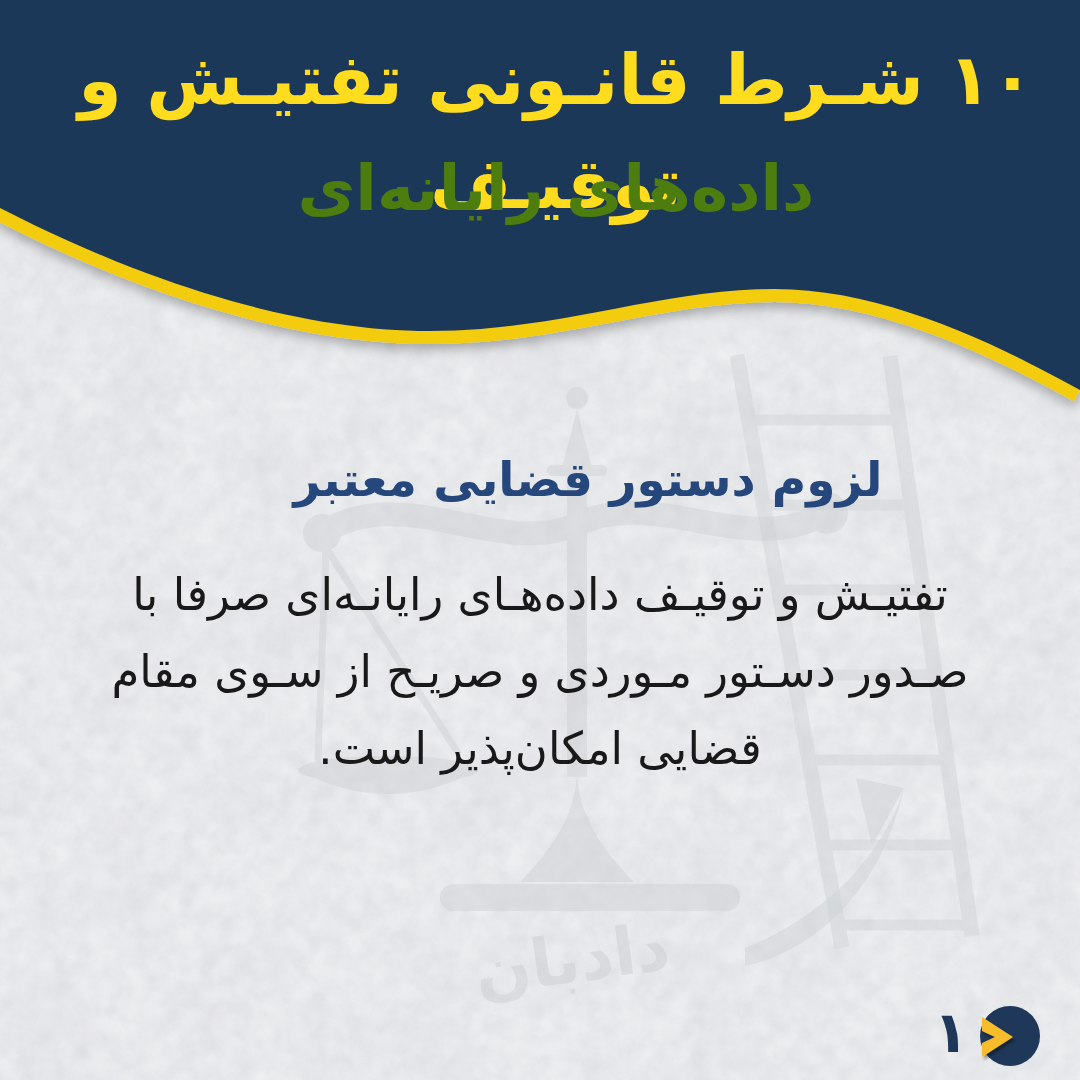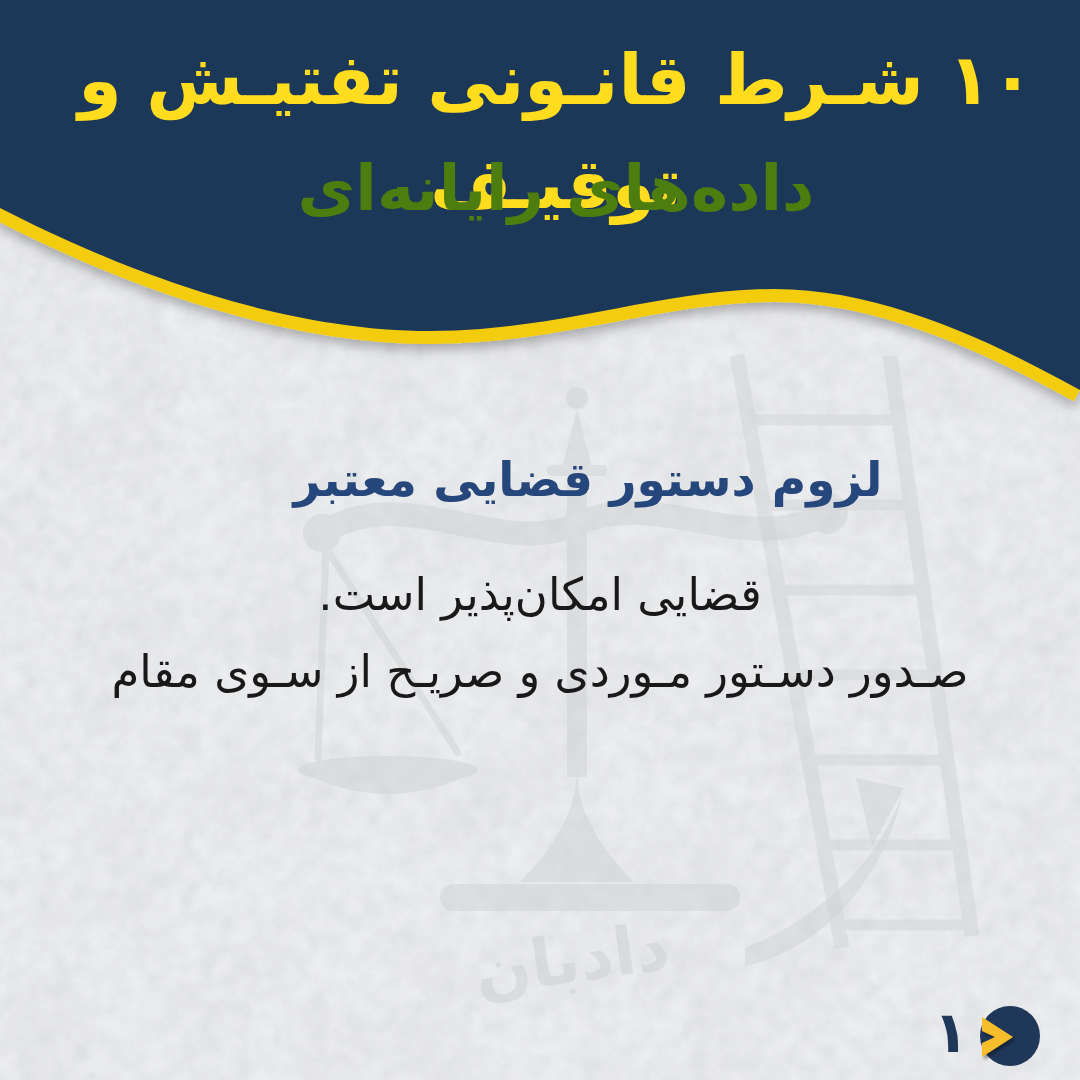--- a/index.html
+++ b/index.html
@@ -76,22 +76,23 @@
       <path d="M0,0 L1080,0 L1080,390 C990,340 880,289 775,289 C660,289 560,331 430,331 C300,331 150,285 0,208 Z" fill="#1f3759"></path>
     </g>
   </svg>
 
   <h1 class="hdr-text t1">۱۰ شـرط قانـونی تفتیـش و توقیـف</h1>
   <h1 class="hdr-text t2">داده‌های رایانه‌ای</h1>
 
   <h2 class="subtitle">لزوم دستور قضایی معتبر</h2>
 
   <div class="body-text">
+    <div>تفتیـش و توقیـف داده‌هـای رایانـه‌ای صرفا با</div>
+    <div>صـدور دسـتور مـوردی و صریـح از سـوی مقام</div>
     <div>قضایی امکان‌پذیر است.</div>
-    <div>صـدور دسـتور مـوردی و صریـح از سـوی مقام</div>
   </div>
 
   <div class="page-num">۱</div>
   <svg width="96" height="86" viewBox="0 0 96 86" style="left:960px;top:994px;" role="button">
     <defs>
       <filter id="chevShadow" x="-40%" y="-40%" width="180%" height="180%">
         <feDropShadow dx="2" dy="3" stdDeviation="1.6" flood-color="#000000" flood-opacity="0.38"></feDropShadow>
       </filter>
     </defs>
     <circle cx="50" cy="42" r="30" fill="#1f3759"></circle>

